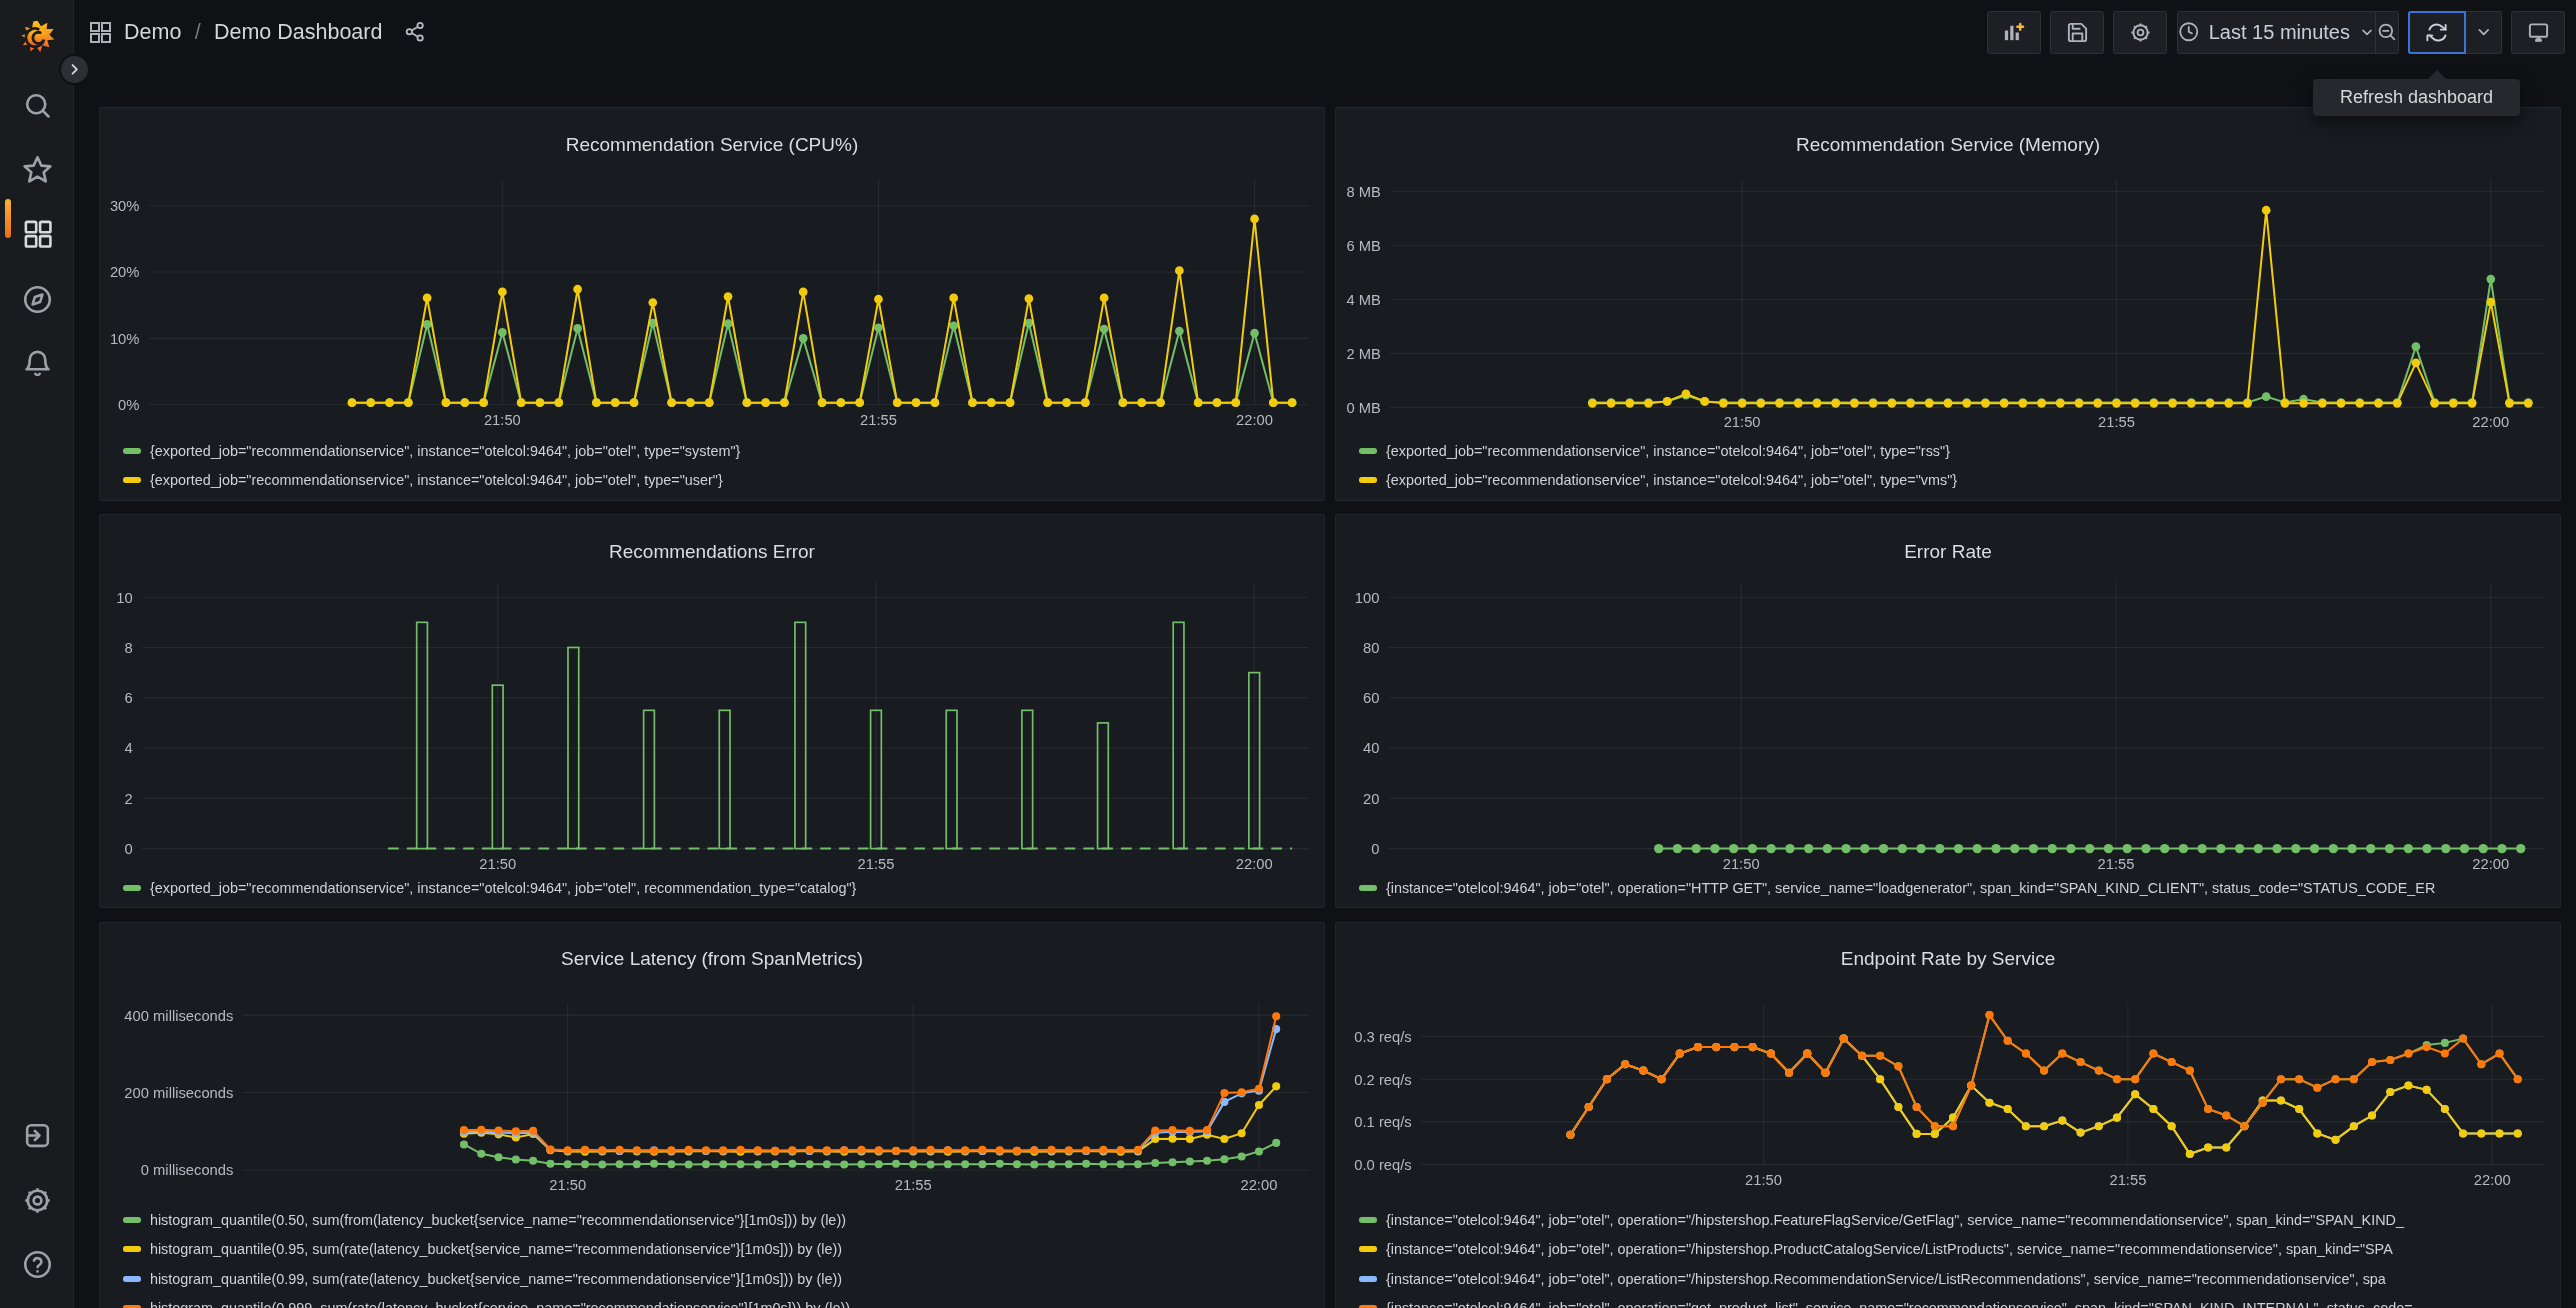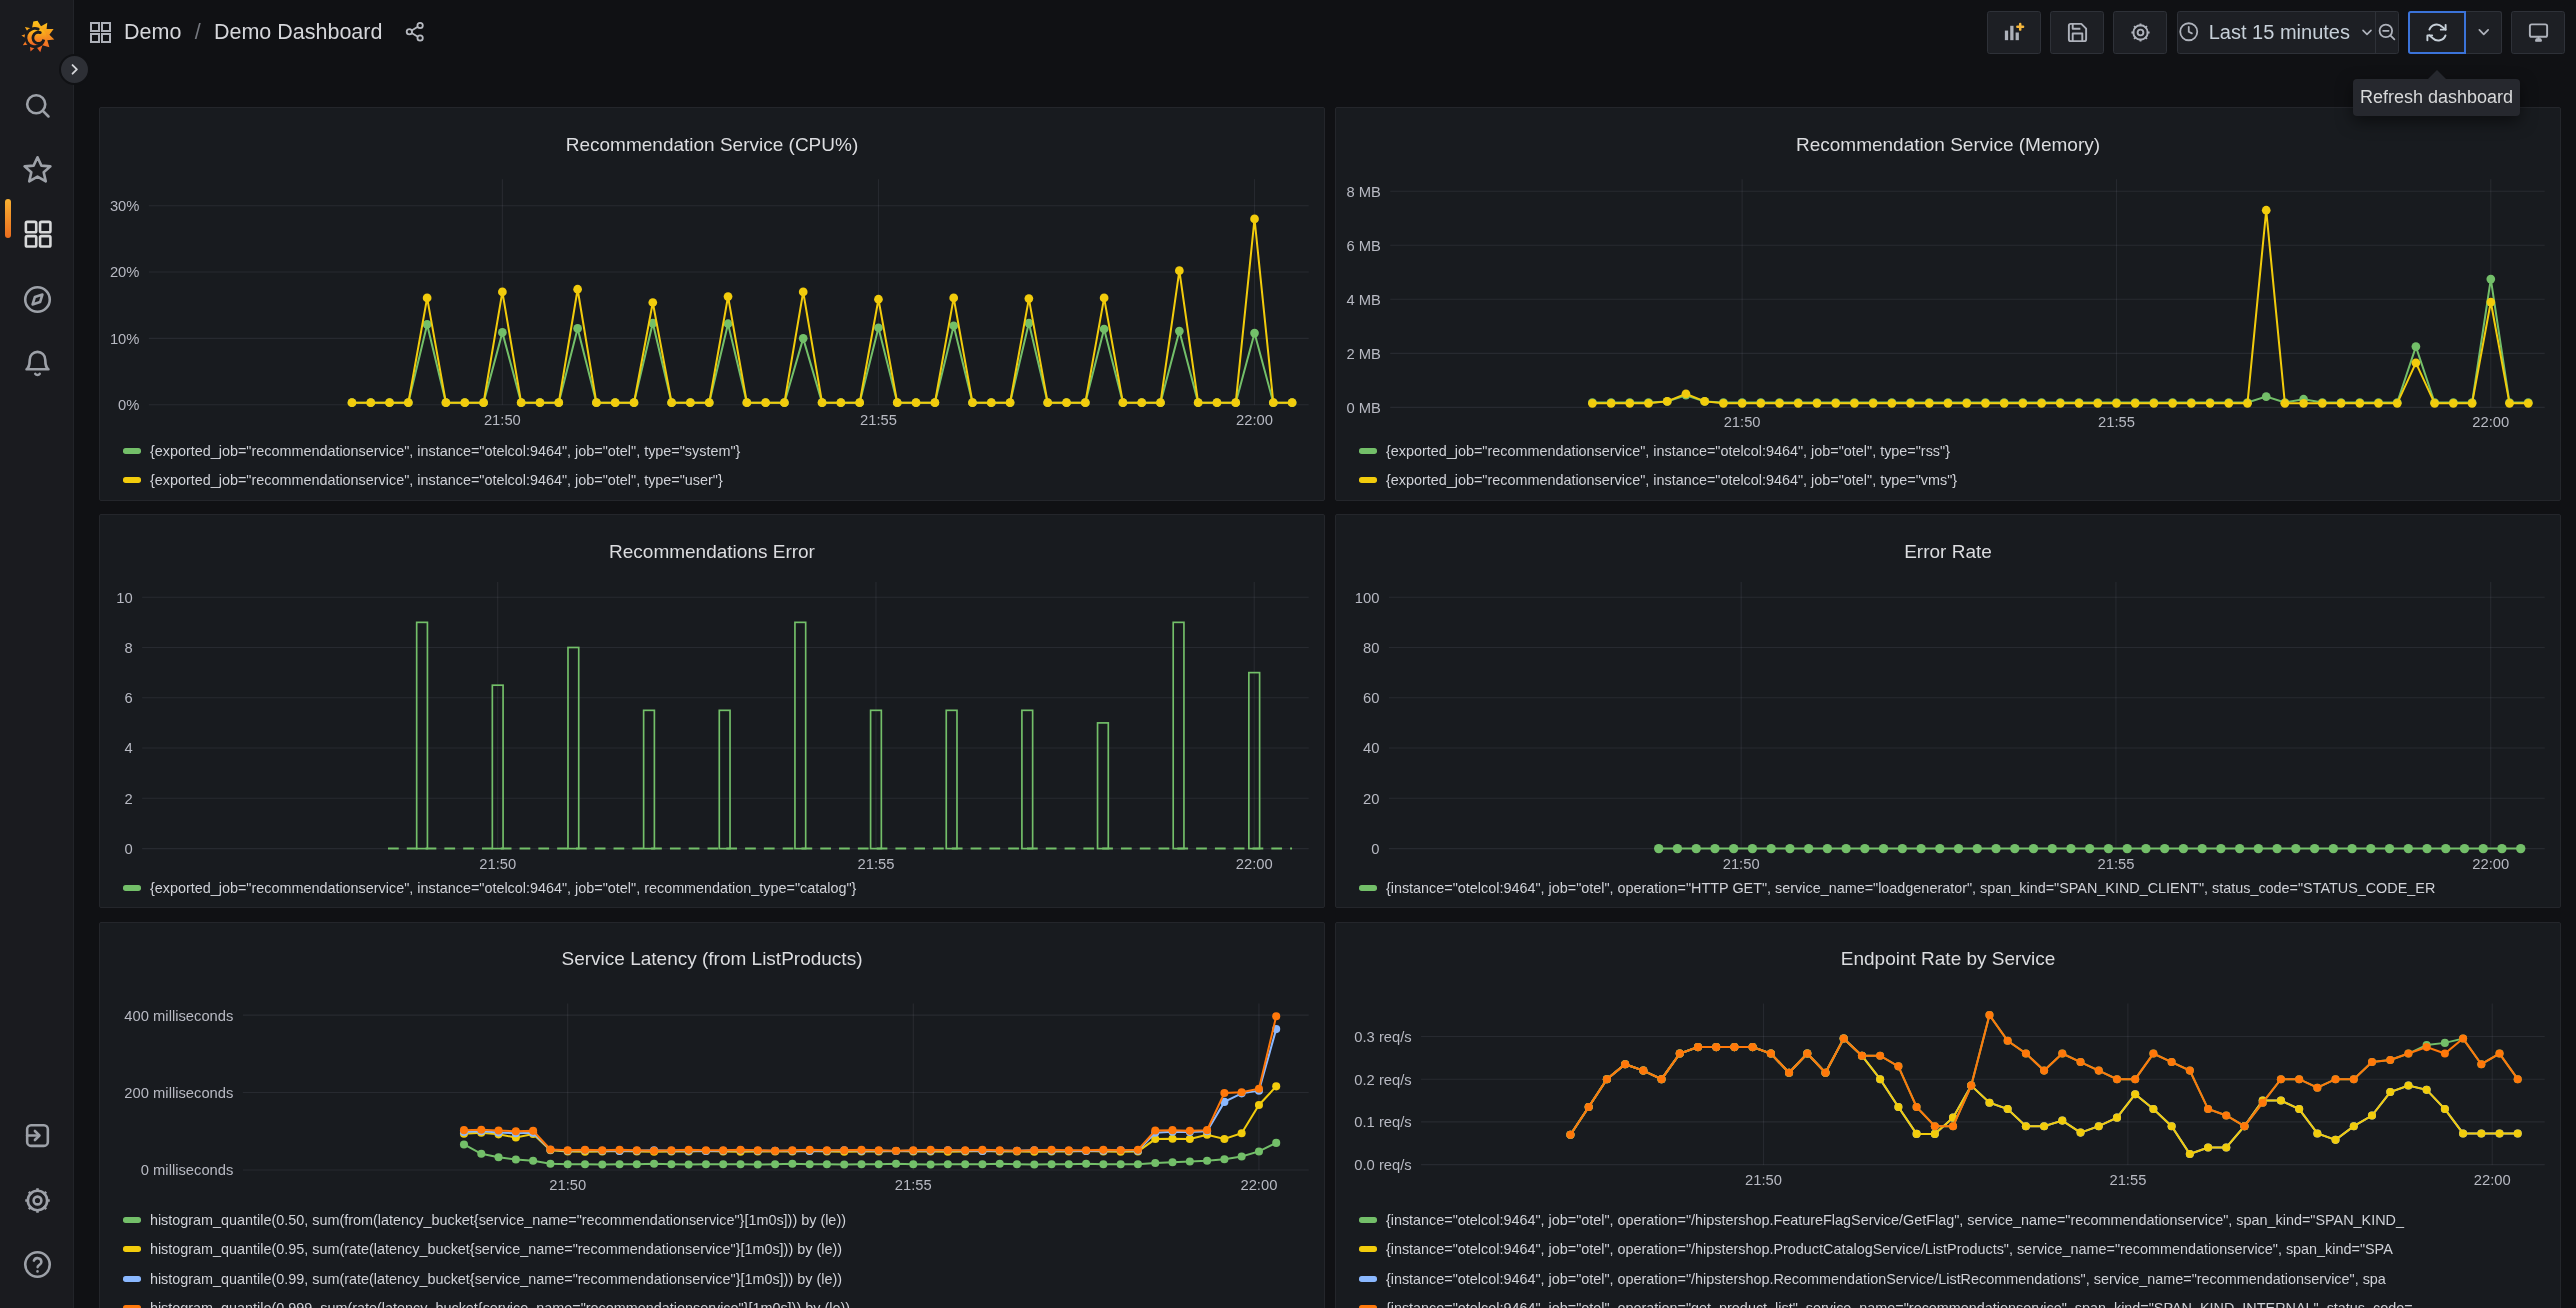--- a/index.html
+++ b/index.html
@@ -28,21 +28,21 @@
   .tb-group{display:flex;align-items:stretch;height:43px;border:0.7px solid #2e3138;border-radius:2.7px;background:#1d1f24;overflow:hidden;}
   .tb-group .seg{display:flex;align-items:center;gap:9.4px;padding:0 0;color:#c7d0d9;font-size:20px;cursor:pointer;}
   .tb-group .seg svg{width:21.5px;height:21.5px;color:#aeb2bb;}
   .tb-group .divider{width:0.7px;background:#2e3138;}
   .refresh-group{display:flex;align-items:stretch;height:43px;}
   .refresh-btn{width:58px;background:#1d1f24;border:2.7px solid #3b73d9;border-radius:2.7px 0 0 2.7px;display:flex;align-items:center;justify-content:center;color:#c7d0d9;cursor:pointer;}
   .refresh-btn svg{width:23px;height:23px;}
   .refresh-caret{width:36px;background:#1d1f24;border:0.7px solid #2e3138;border-left:none;border-radius:0 2.7px 2.7px 0;display:flex;align-items:center;justify-content:center;color:#aeb2bb;cursor:pointer;}
   .refresh-caret svg{width:17.5px;height:17.5px;}
   
-  .tooltip{position:absolute;top:79px;right:56px;background:#26282e;border-radius:4px;padding:8px 7px;
+  .tooltip{position:absolute;top:79px;right:56px;background:#26282e;border-radius:4px;padding:8px 27px;
     color:#d8d9da;font-size:18px;box-shadow:0 5.4px 16px rgba(0,0,0,.5);z-index:20;}
   .tooltip .arrow{position:absolute;top:-9.4px;right:73px;width:0;height:0;border-left:10px solid transparent;border-right:10px solid transparent;border-bottom:10px solid #26282e;}
   
   .dash{position:absolute;left:99px;top:107px;display:grid;grid-template-columns:1226px 1226px;grid-auto-rows:394px;column-gap:10px;row-gap:13.4px;}
   .panel{position:relative;background:#181b1f;border:0.7px solid #24262b;border-radius:2px;overflow:hidden;}
   .panel h2{position:absolute;left:0;right:0;top:10.7px;margin:15px;text-align:center;font-size:19px;font-weight:500;color:#dcdde0;cursor:pointer;}
   .chart{position:absolute;inset:0;}
   .legend{position:absolute;left:23px;right:14.8px;}
   .lrow{height:29.5px;display:flex;align-items:center;white-space:nowrap;overflow:hidden;cursor:pointer;}
   .lswatch{flex:0 0 17.5px;height:6px;border-radius:2.7px;margin-right:9.4px;}
@@ -820,21 +820,21 @@
           <circle cx="1545.6" cy="338.0" r="6" fill="#ff780a"></circle>
           <circle cx="1571.4" cy="309.2" r="6" fill="#ff780a"></circle>
           <circle cx="1597.1" cy="308.6" r="6" fill="#ff780a"></circle>
           <circle cx="1622.9" cy="309.7" r="6" fill="#ff780a"></circle>
           <circle cx="1648.6" cy="308.6" r="6" fill="#ff780a"></circle>
           <circle cx="1674.4" cy="253.2" r="6" fill="#ff780a"></circle>
           <circle cx="1700.1" cy="252.1" r="6" fill="#ff780a"></circle>
           <circle cx="1725.9" cy="246.9" r="6" fill="#ff780a"></circle>
           <circle cx="1751.6" cy="139.0" r="6" fill="#ff780a"></circle>
         </svg></div>
-    <h2>Service Latency (from ListProducts)</h2>
+    <h2>Service Latency (from SpanMetrics)</h2>
     <div class="legend legend-p56">
         <div class="lrow">
           <span class="lswatch" style="background: rgb(115, 191, 105);"></span>
           <span class="ltext">histogram_quantile(0.50, sum(from(latency_bucket{service_name="recommendationservice"}[1m0s])) by (le))</span>
         </div>
         <div class="lrow">
           <span class="lswatch" style="background: rgb(242, 204, 12);"></span>
           <span class="ltext">histogram_quantile(0.95, sum(rate(latency_bucket{service_name="recommendationservice"}[1m0s])) by (le))</span>
         </div>
         <div class="lrow">

